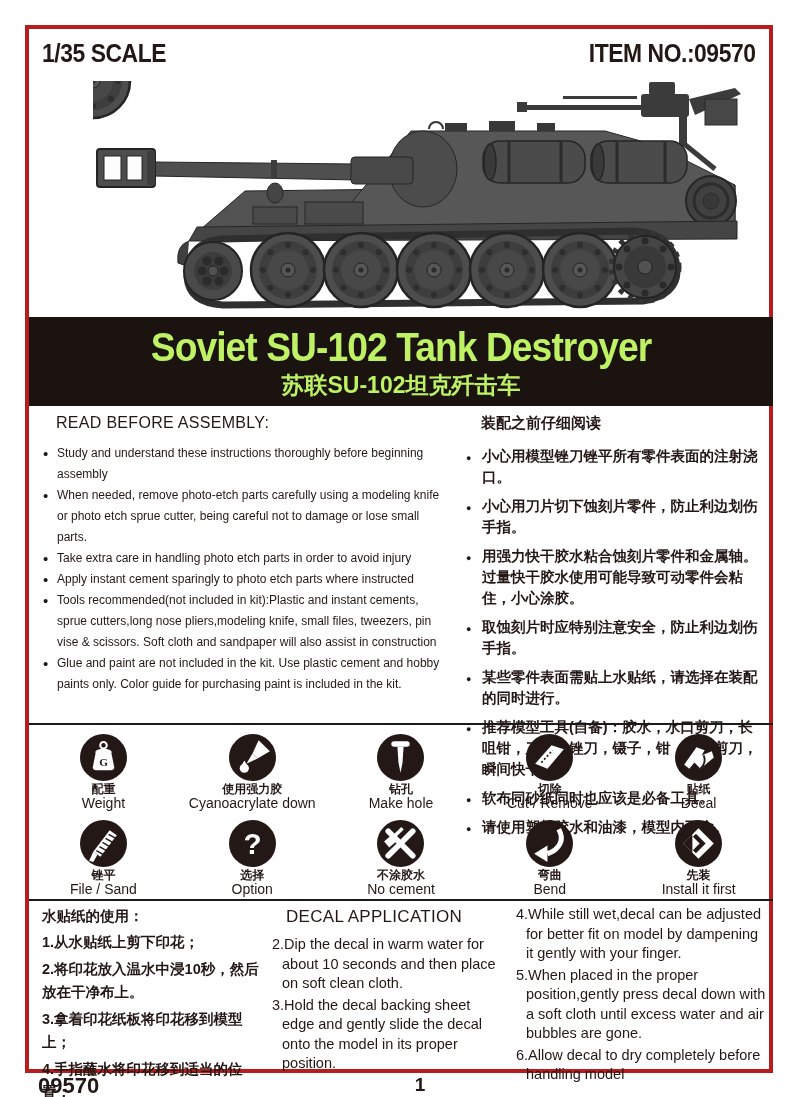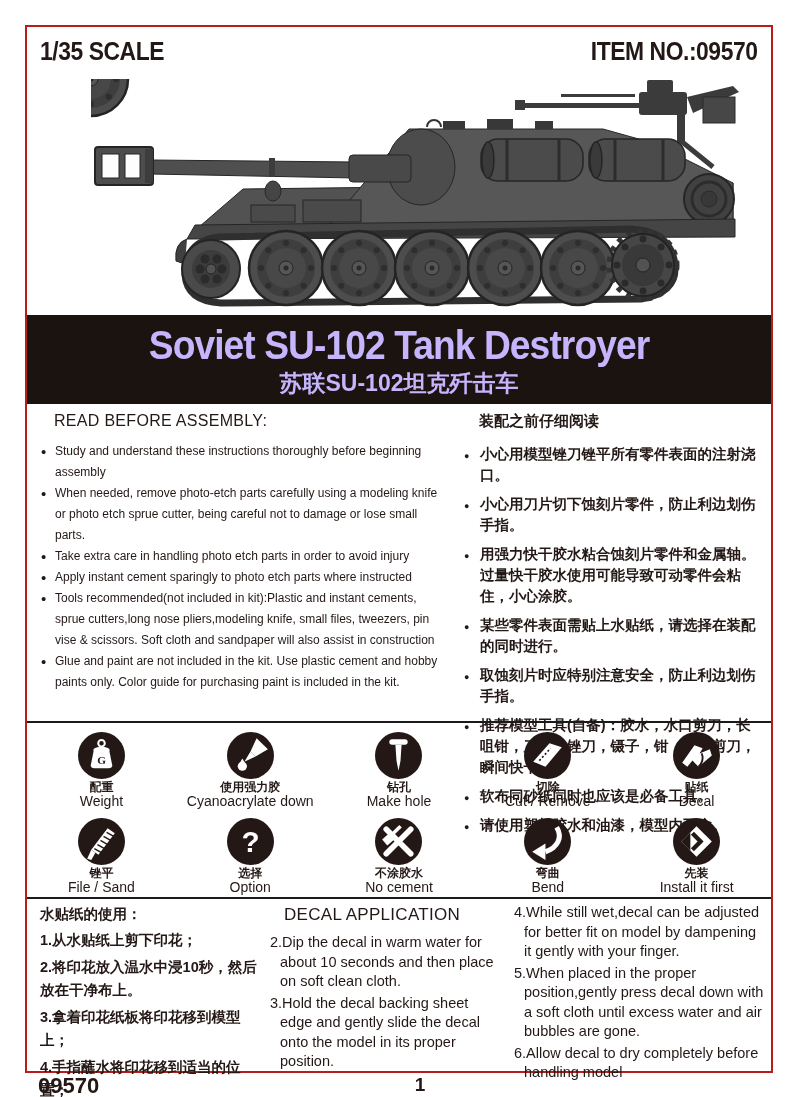--- a/index.html
+++ b/index.html
@@ -3,32 +3,32 @@
 <meta charset="utf-8">
 <style>
   html,body{margin:0;padding:0;}
   body{
     width:800px;height:1097px;position:relative;background:#ffffff;
     font-family:"Liberation Sans","DejaVu Sans",sans-serif;color:#231815;
     overflow:hidden;
   }
   .frame{
     position:absolute;left:25px;top:25px;width:748px;height:1048px;
-    border:2px solid #b91c1c;box-sizing:border-box;background:#fff;
+    border:4px solid #b91c1c;box-sizing:border-box;background:#fff;
   }
   
   .hdr-scale{position:absolute;left:13px;top:9px;font-size:26px;font-weight:bold;
     transform:scaleX(.88);transform-origin:left top;letter-spacing:-.5px;}
   .hdr-item{position:absolute;right:13px;top:9px;font-size:26px;font-weight:bold;
     transform:scaleX(.88);transform-origin:right top;letter-spacing:-.5px;}
   
   .tank{position:absolute;left:64px;top:52px;width:662px;height:236px;}
   
   .band{position:absolute;left:0;top:288px;width:744px;height:89px;background:#1b1310;
-    color:#c4b5fd;text-align:center;overflow:hidden;}
+    color:#bef264;text-align:center;overflow:hidden;}
   .band-en{font-size:40px;font-weight:bold;line-height:46px;margin-top:7px;
     transform:scaleX(.93);letter-spacing:-1px;}
   .band-zh{font-size:23px;font-weight:bold;line-height:30px;}
   
   .instr{position:absolute;left:13px;top:385px;width:722px;display:flex;}
   .instr-en{width:408px;flex:none;}
   .instr-zh{flex:1;padding-left:16px;}
   .instr-en-h{font-size:16px;letter-spacing:.3px;padding-left:14px;margin-bottom:11px;}
   .instr-zh-h{font-size:15px;font-weight:bold;padding-left:15px;margin-bottom:13px;}
   .b-en{font-size:12px;line-height:21px;position:relative;padding-left:15px;}
@@ -193,22 +193,22 @@
       <div class="b-en">Take extra care in handling photo etch parts in order to avoid injury</div>
       <div class="b-en">Apply instant cement sparingly to photo etch parts where instructed</div>
       <div class="b-en">Tools recommended(not included in kit):Plastic and instant cements, sprue cutters,long nose pliers,modeling knife, small files, tweezers, pin vise &amp; scissors. Soft cloth and sandpaper will also assist in construction</div>
       <div class="b-en">Glue and paint are not included in the kit. Use plastic cement and hobby paints only. Color guide for purchasing paint is included in the kit.</div>
     </div>
     <div class="instr-zh">
       <div class="instr-zh-h">装配之前仔细阅读</div>
       <div class="b-zh">小心用模型锉刀锉平所有零件表面的注射浇口。</div>
       <div class="b-zh">小心用刀片切下蚀刻片零件，防止利边划伤手指。</div>
       <div class="b-zh">用强力快干胶水粘合蚀刻片零件和金属轴。过量快干胶水使用可能导致可动零件会粘住，小心涂胶。</div>
+      <div class="b-zh">取蚀刻片时应特别注意安全，防止利边划伤手指。</div>
       <div class="b-zh">某些零件表面需贴上水贴纸，请选择在装配的同时进行。</div>
-      <div class="b-zh">取蚀刻片时应特别注意安全，防止利边划伤手指。</div>
       <div class="b-zh">推荐模型工具(自备)：胶水，水口剪刀，长咀钳，刀片，锉刀，镊子，钳，钻，剪刀，瞬间快干胶。</div>
       <div class="b-zh">软布同砂纸同时也应该是必备工具。</div>
       <div class="b-zh">请使用塑料胶水和油漆，模型内不含。</div>
     </div>
   </div>
 
   <div class="sep sep1"></div>
 
   <div class="symbols">
     <div class="sym-row">

